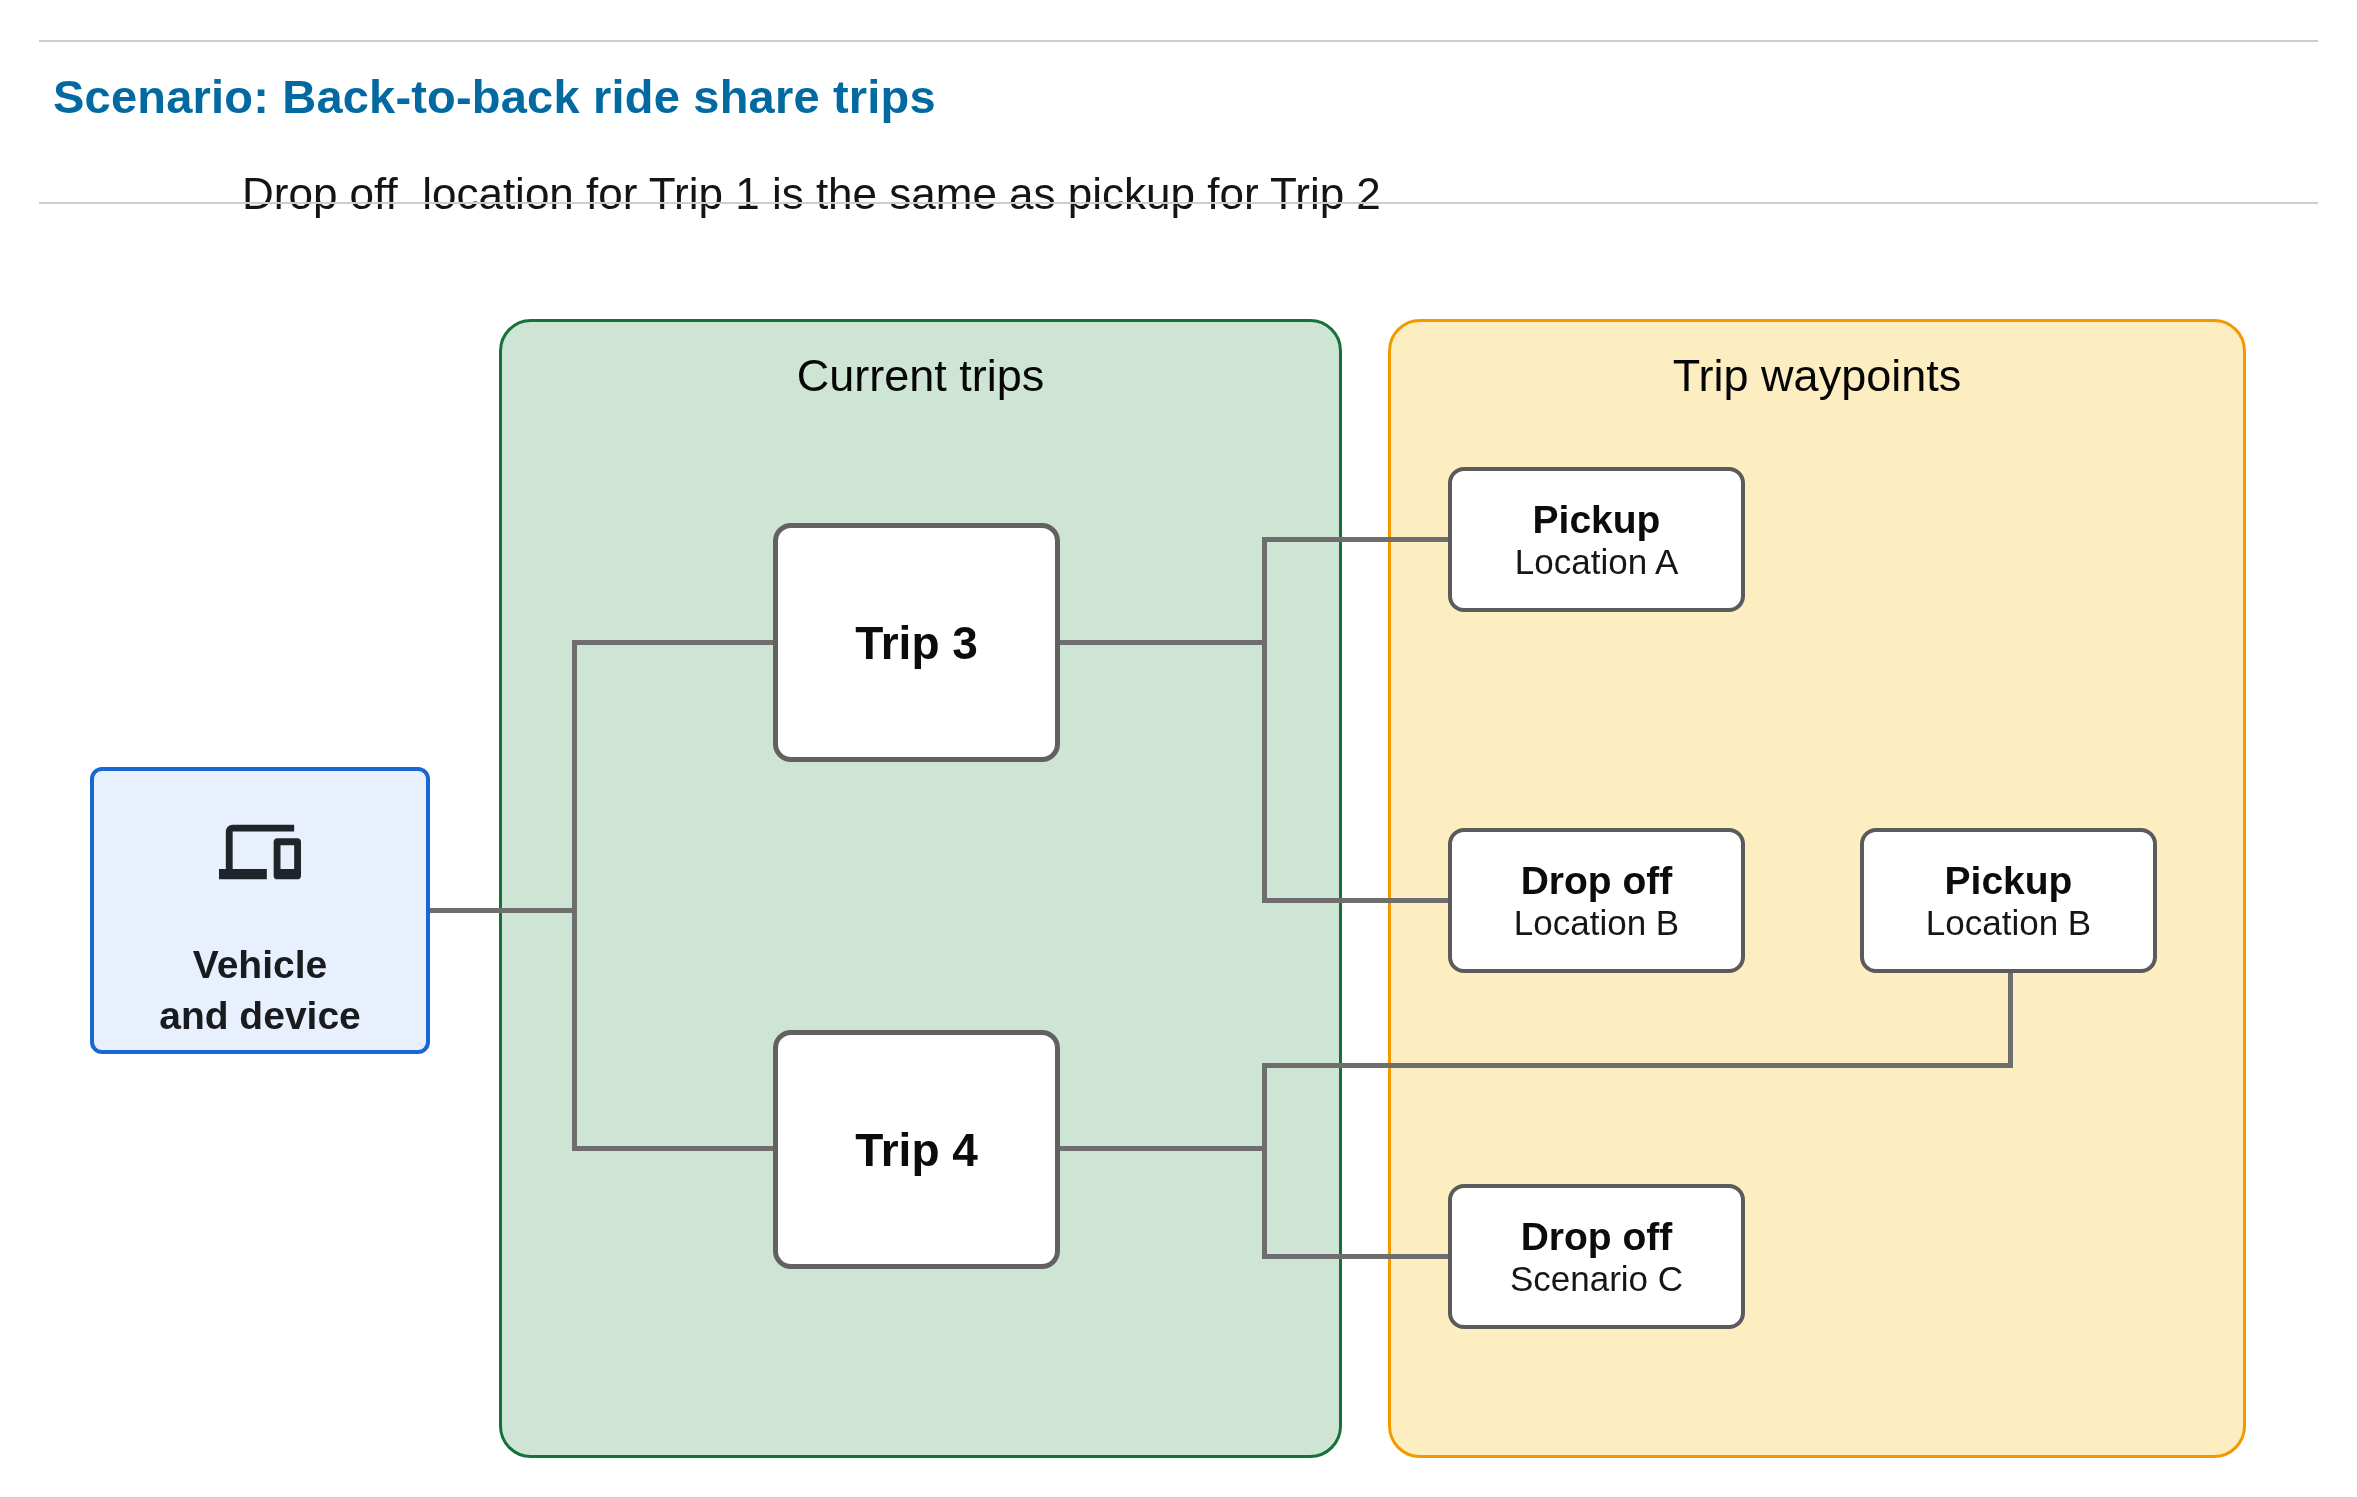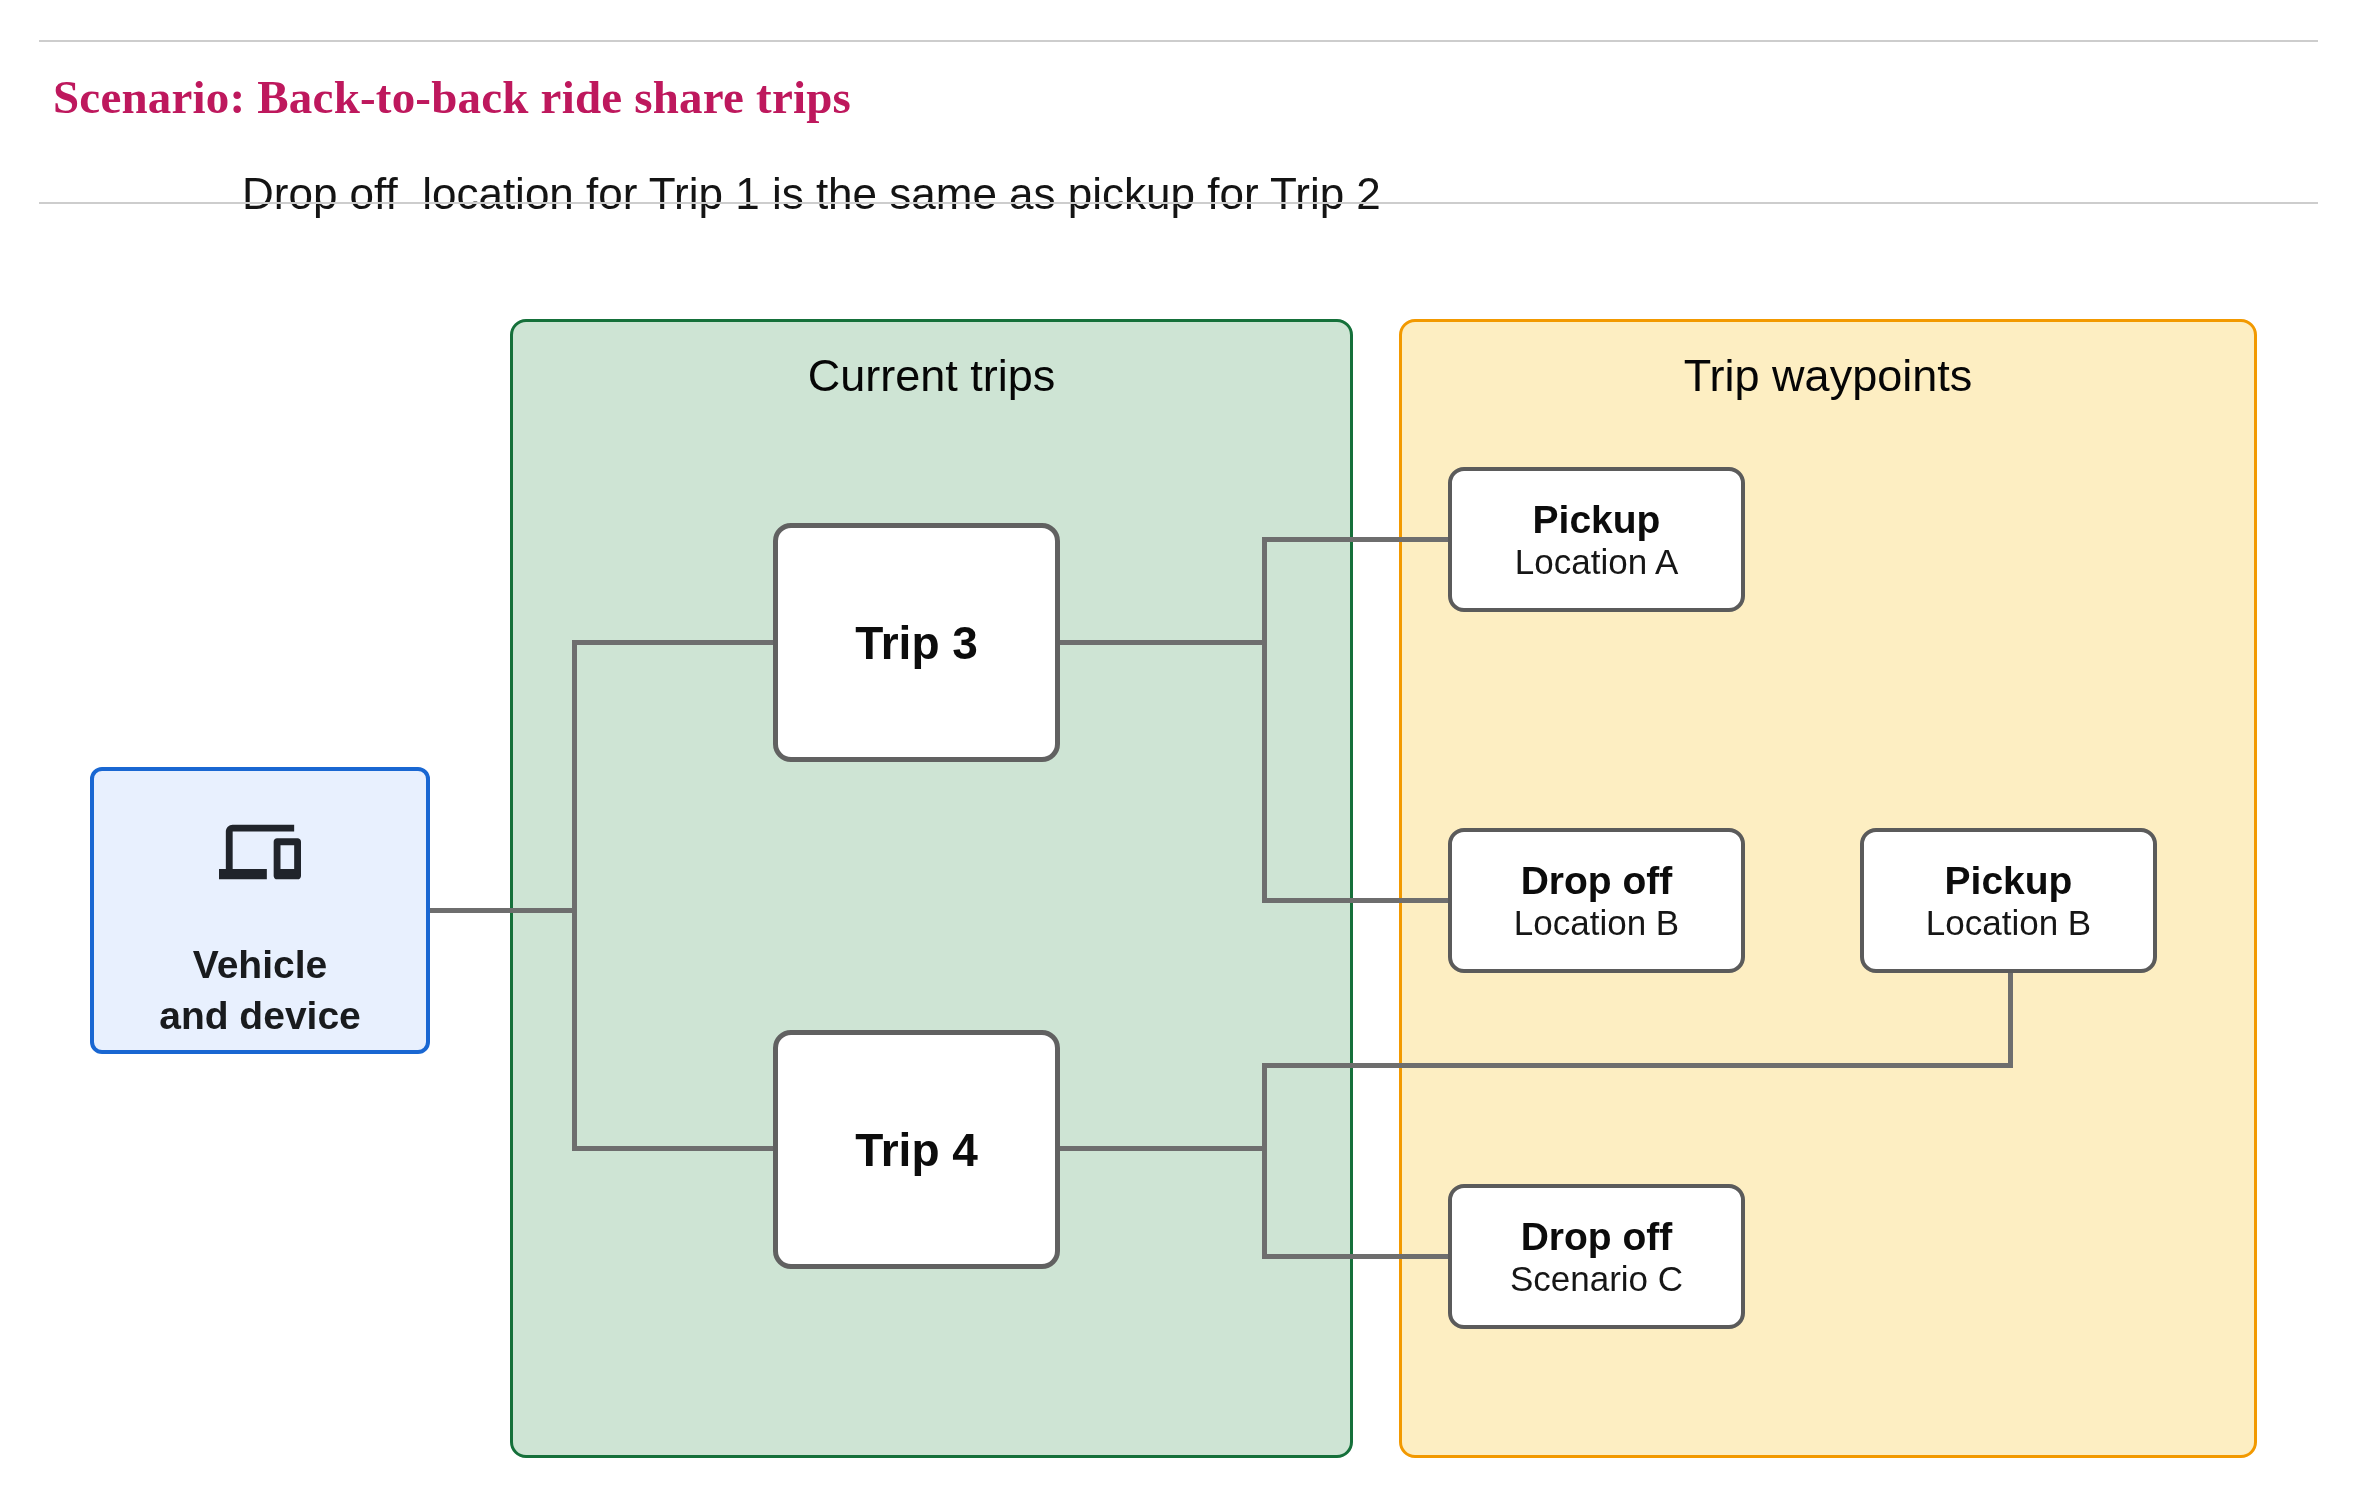--- a/index.html
+++ b/index.html
@@ -10,29 +10,29 @@
     height: 1497px;
     background: #ffffff;
     overflow: hidden;
   }
   .abs { position: absolute; box-sizing: border-box; }
 
   
   .divider { height: 2px; background: #cdcdcd; }
   .hdr-title {
     font-size: 47px; font-weight: 700; line-height: 54px;
-    letter-spacing: 0.2px; color: #be185d; white-space: pre; font-family: Liberation Serif, serif;
+    letter-spacing: 0.2px; color: #0369a1; white-space: pre;
   }
   .hdr-sub {
     font-size: 44px; font-weight: 400; line-height: 52px;
     color: #141414; white-space: pre;
   }
 
   
-  .panel { border-radius: 16px; z-index: 1; margin-left: 11px; }
+  .panel { border-radius: 32px; z-index: 1; }
   .panel-green { background: #cee4d4; border: 3px solid #15703a; }
   .panel-yellow { background: #fdeec2; border: 3px solid #f29900; padding-left: 21px; }
   .panel-title {
     position: absolute; left: 0; right: 0; top: 28px;
     text-align: center; font-size: 45px; font-weight: 400; color: #060606;
   }
 
   
   .conn { background: #6e6e6e; z-index: 2; }
 

